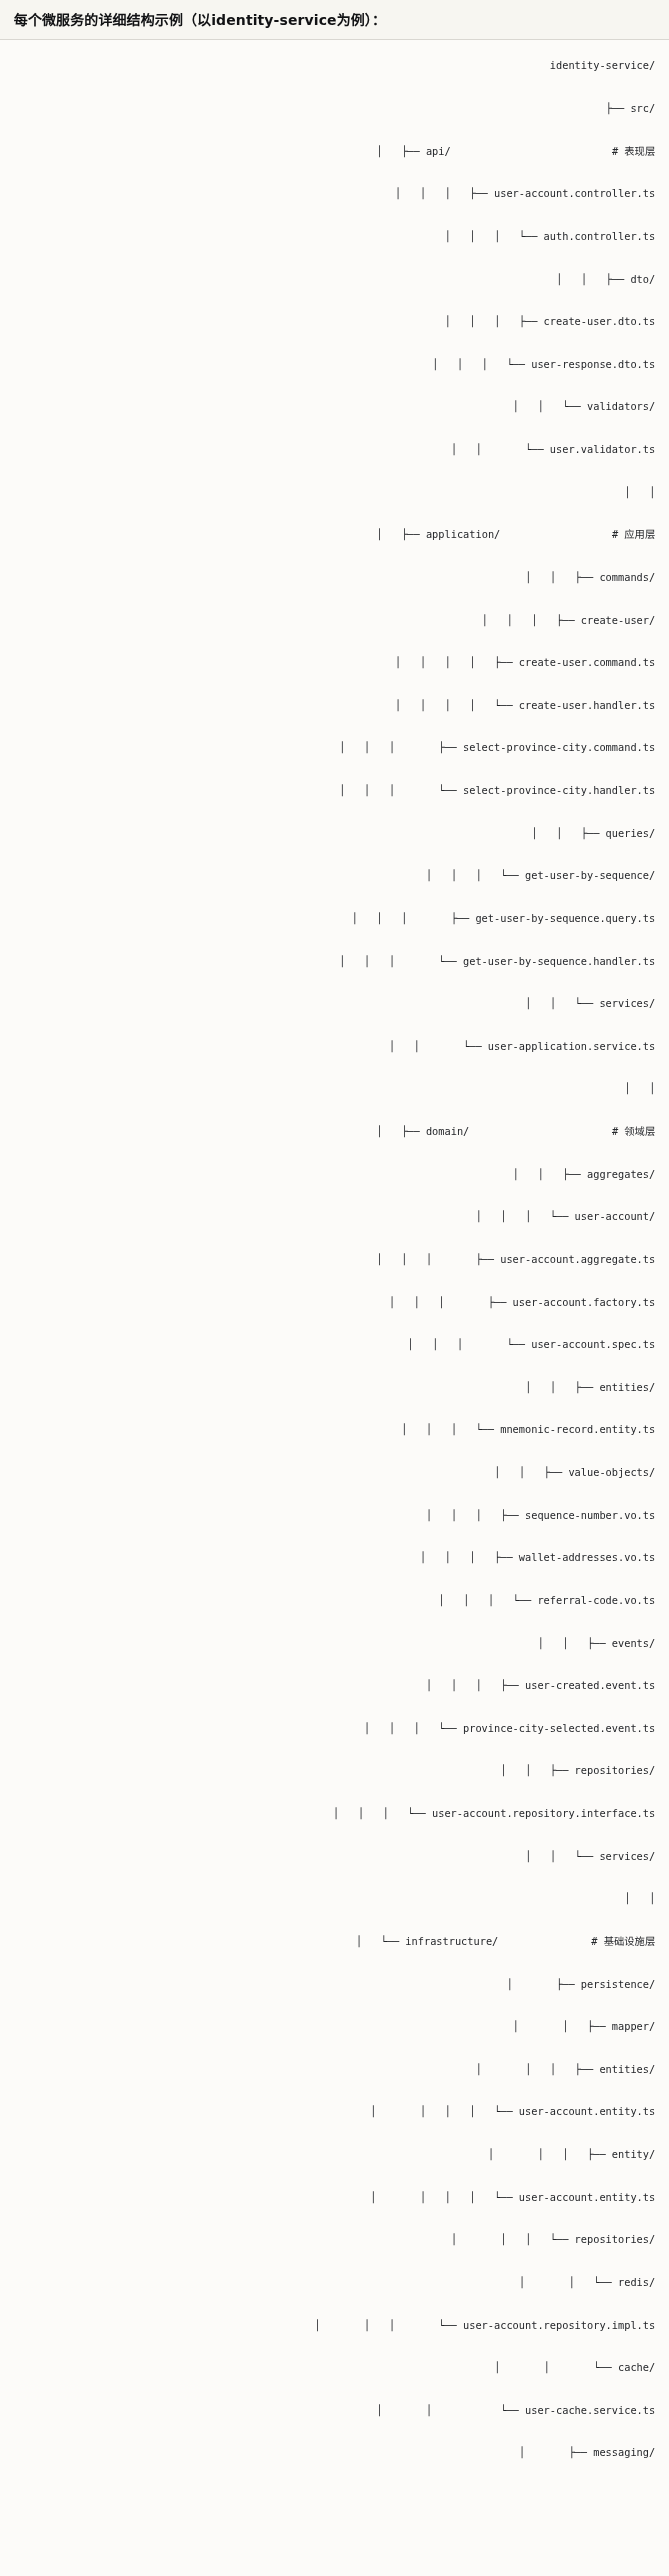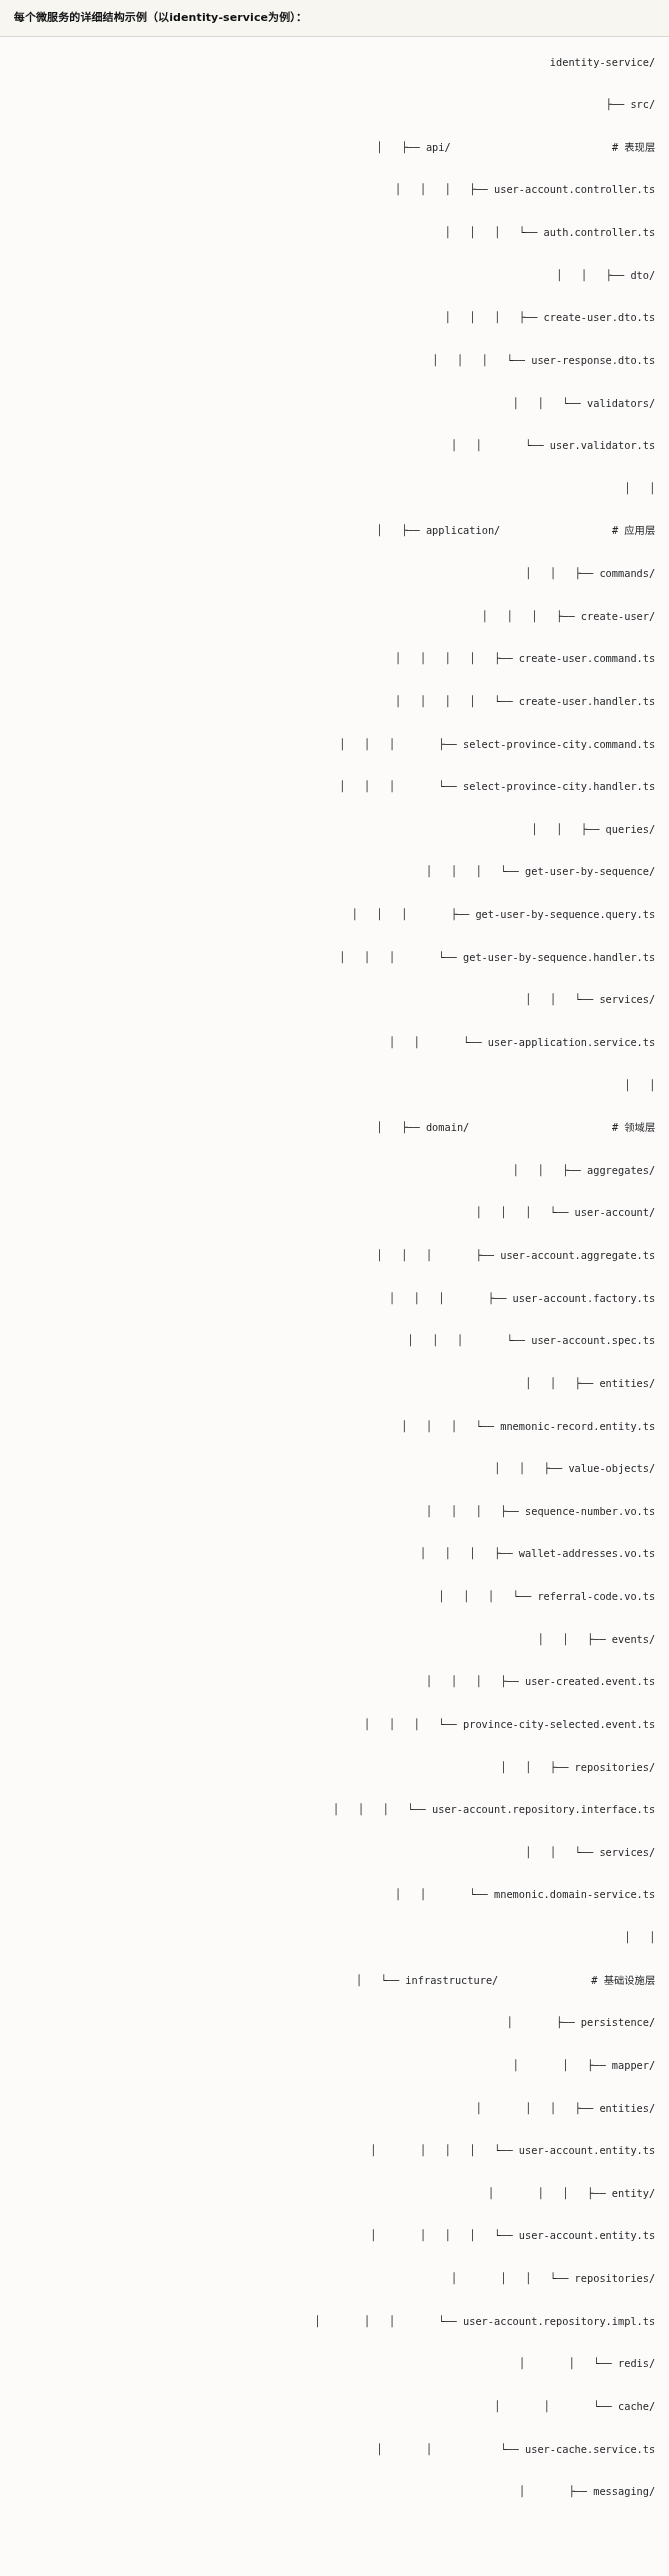--- a/index.html
+++ b/index.html
@@ -18,21 +18,21 @@
   
   .doc-header {
     background: #f7f6f1;
     padding: 11.3px 13.8px 10px 13.8px;
     border-bottom: 0.6px solid #d9d7d1;
   }
   .doc-title {
     margin: 0;
     font-family: "DejaVu Sans", "Liberation Sans", sans-serif;
     font-weight: bold;
-    font-size: 11px;
+    font-size: 14px;
     line-height: 1.3;
     letter-spacing: 0.1px;
     color: #111214;
   }
 
   
   .tree-block {
     background: #fcfbf9;
     padding: 15px 13.8px 16.3px 13.8px;
     border-bottom: 0.6px solid #e2e0da;
@@ -95,32 +95,31 @@
 <span class="tree-line">│   │   ├── value-objects/</span>
 <span class="tree-line">│   │   │   ├── sequence-number.vo.ts</span>
 <span class="tree-line">│   │   │   ├── wallet-addresses.vo.ts</span>
 <span class="tree-line">│   │   │   └── referral-code.vo.ts</span>
 <span class="tree-line">│   │   ├── events/</span>
 <span class="tree-line">│   │   │   ├── user-created.event.ts</span>
 <span class="tree-line">│   │   │   └── province-city-selected.event.ts</span>
 <span class="tree-line">│   │   ├── repositories/</span>
 <span class="tree-line">│   │   │   └── user-account.repository.interface.ts</span>
 <span class="tree-line">│   │   └── services/</span>
-<span class="tree-line">│   │       └── mnemonic.domain-service.ts</span>
 <span class="tree-line">│   │</span>
 <span class="tree-line">│   └── infrastructure/               <span class="tree-comment"># 基础设施层</span></span>
 <span class="tree-line">│       ├── persistence/</span>
 <span class="tree-line">│       │   ├── mapper/</span>
 <span class="tree-line">│       │   │   ├── entities/</span>
 <span class="tree-line">│       │   │   │   └── user-account.entity.ts</span>
 <span class="tree-line">│       │   │   ├── entity/</span>
 <span class="tree-line">│       │   │   │   └── user-account.entity.ts</span>
 <span class="tree-line">│       │   │   └── repositories/</span>
+<span class="tree-line">│       │   └── redis/</span>
 <span class="tree-line">│       │   │       └── user-account.repository.impl.ts</span>
-<span class="tree-line">│       │   └── redis/</span>
 <span class="tree-line">│       │       └── cache/</span>
 <span class="tree-line">│       │           └── user-cache.service.ts</span>
 <span class="tree-line">│       ├── messaging/</span>
 
 
 
 
 
 
 

